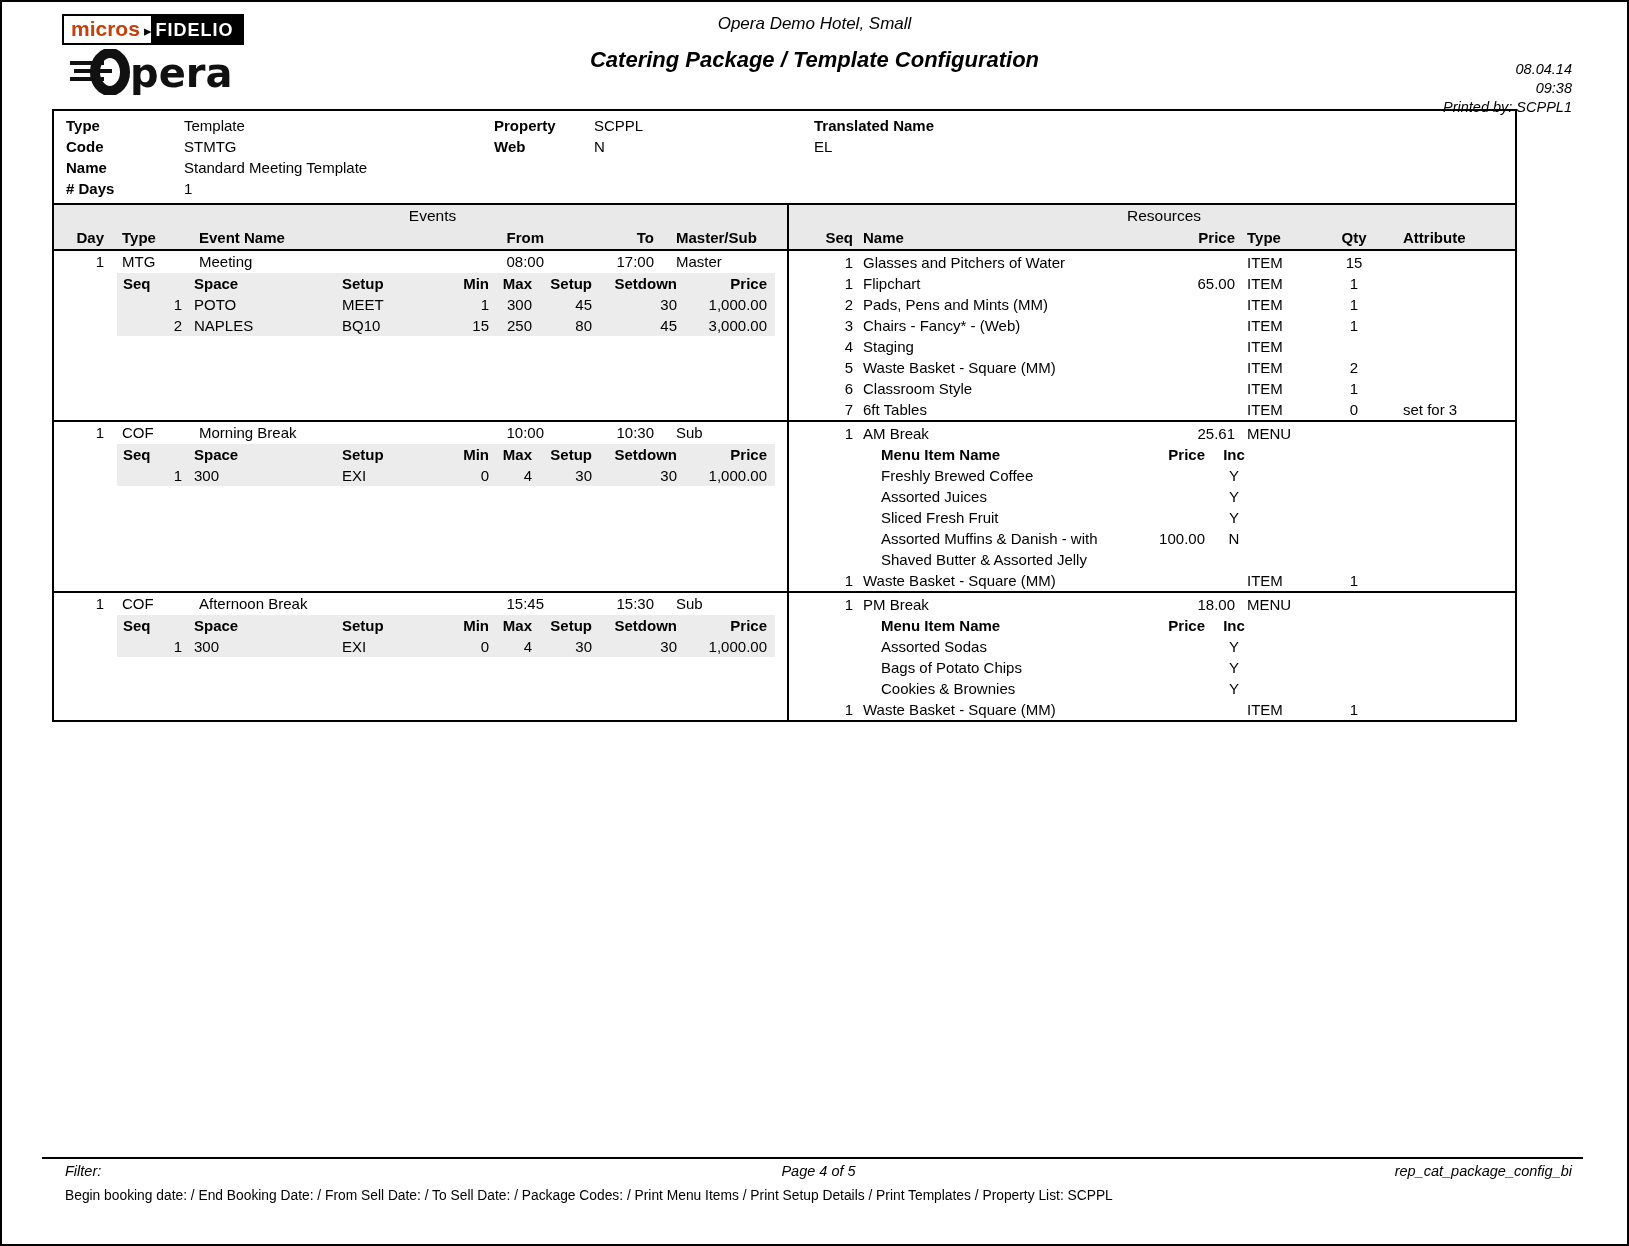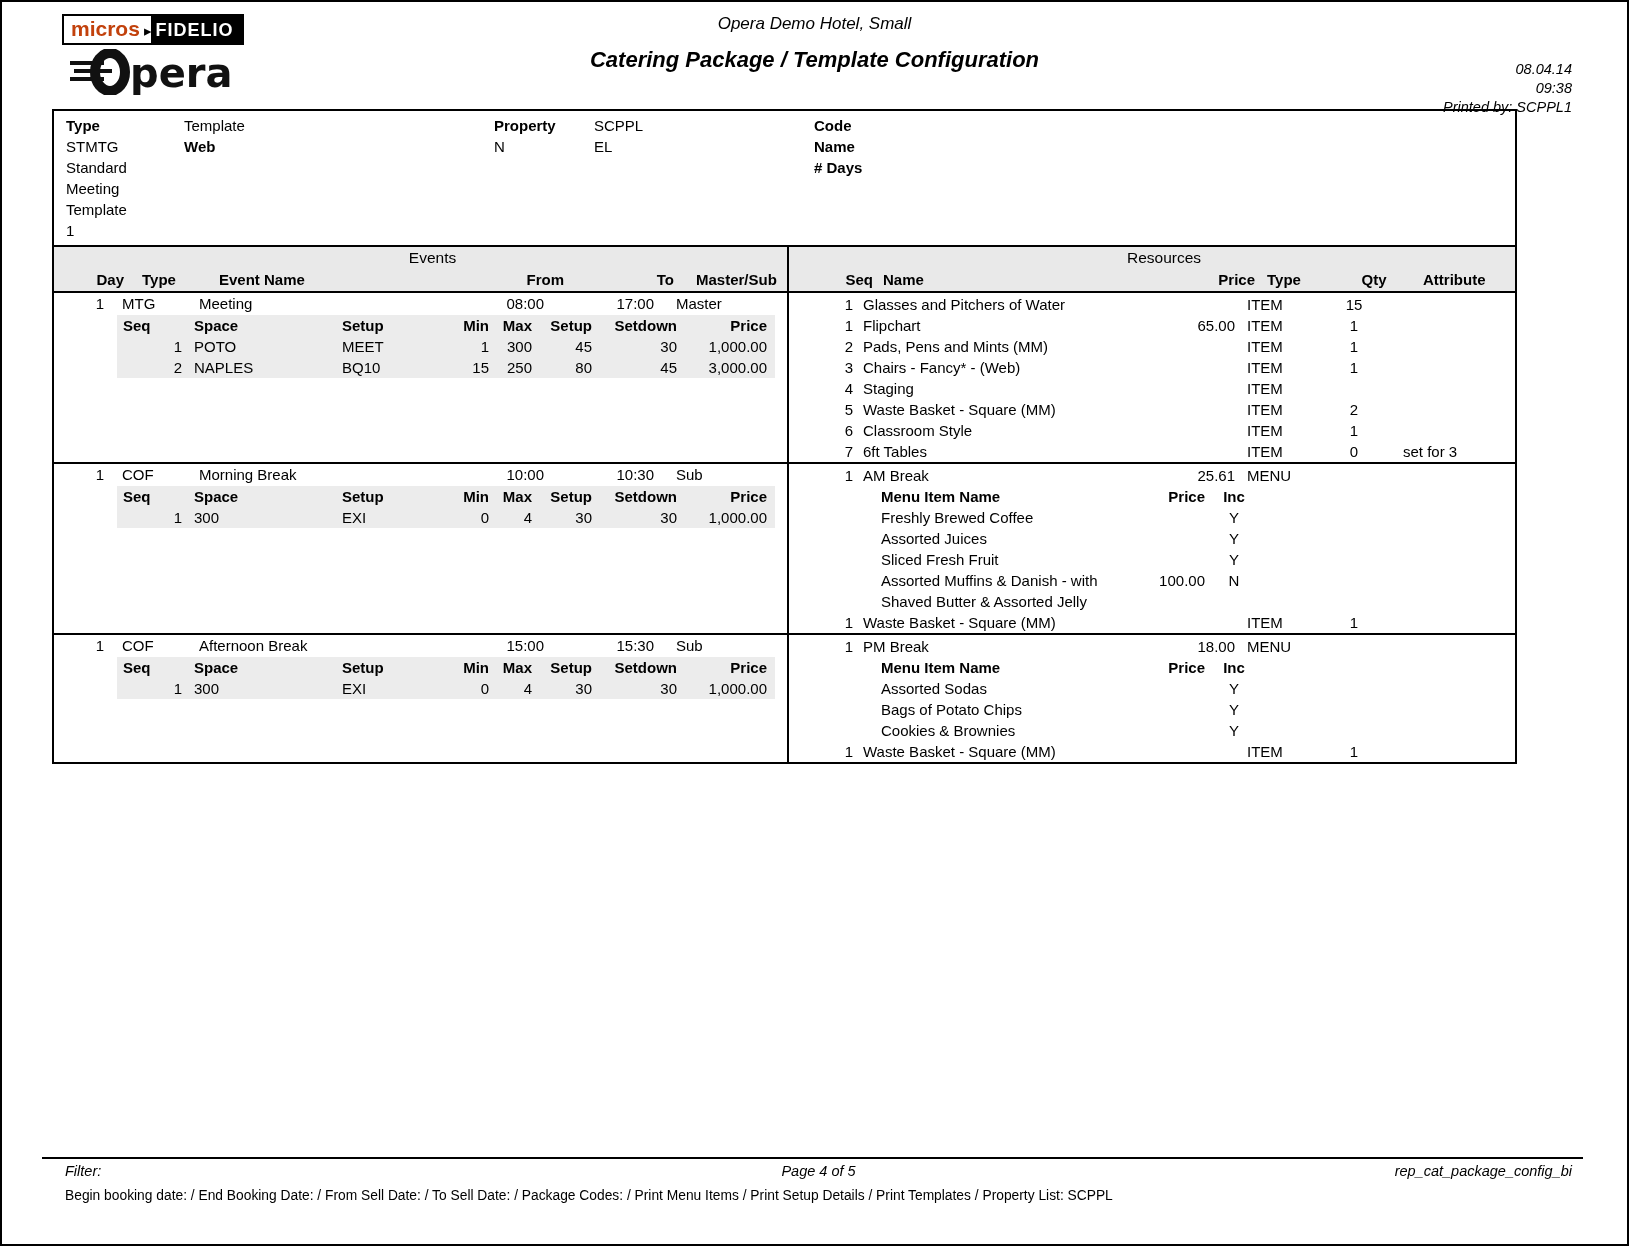--- a/index.html
+++ b/index.html
@@ -22,21 +22,21 @@
   .print-info { position:absolute; right:55px; top:10px; text-align:right; font-style:italic; font-size:14.5px; line-height:19px;margin-top:48px; }
   
   .main-box { position:absolute; left:50px; top:107px; width:1465px; border:2px solid #000; }
   .info-grid { display:grid; grid-template-columns:118px 310px 100px 220px auto; padding:4px 12px 4px 12px; line-height:21px; }
   .b { font-weight:bold; }
   
   .band { display:flex; border-top:2px solid #000; border-bottom:2px solid #000; background:#e9e9e9; }
   .ev-half { width:735px; border-right:2px solid #000; }
   .rs-half { flex:1; }
   .sec-title { text-align:center; font-weight:normal; font-size:15.5px; line-height:22px;margin-left:24px; }
-  .hdr-row { display:flex; font-weight:bold; line-height:22px;padding-left:20px; }
+  .hdr-row { display:flex; font-weight:bold; line-height:22px; }
   
   .c-day { width:50px; text-align:right; }
   .c-type { width:95px; padding-left:18px; }
   .c-name { width:215px; }
   .c-from { width:130px; text-align:right; }
   .c-to { width:110px; text-align:right; }
   .c-master { flex:1; padding-left:22px; }
   
   .r-seq { width:64px; text-align:right; }
   .r-name { width:282px; padding-left:10px; }
@@ -110,20 +110,21 @@
   <div>Printed by: SCPPL1</div>
 </div>
 
 <div class="main-box">
 
   <div class="info-grid">
     <div class="b">Type</div>
     <div>Template</div>
     <div class="b">Property</div>
     <div>SCPPL</div>
+    <div class="b">Translated Name</div>
 
     <div class="b">Code</div>
     <div>STMTG</div>
     <div class="b">Web</div>
     <div>N</div>
     <div>EL</div>
 
     <div class="b">Name</div>
     <div>Standard Meeting Template</div>
     <div></div>
@@ -357,21 +358,21 @@
         </div>
       </div>
     </div>
 
     <div class="block">
       <div class="blk-ev">
         <div class="row">
           <span class="c-day">1</span>
           <span class="c-type">COF</span>
           <span class="c-name">Afternoon Break</span>
-          <span class="c-from">15:00</span>
+          <span class="c-from">15:45</span>
           <span class="c-to">15:30</span>
           <span class="c-master">Sub</span>
         </div>
         <div class="sub-tbl">
           <div class="row">
             <span class="s-seq-h">Seq</span>
             <span class="s-space-h">Space</span>
             <span class="s-setup-h">Setup</span>
             <span class="s-min s-bh">Min</span>
             <span class="s-max s-bh">Max</span>

